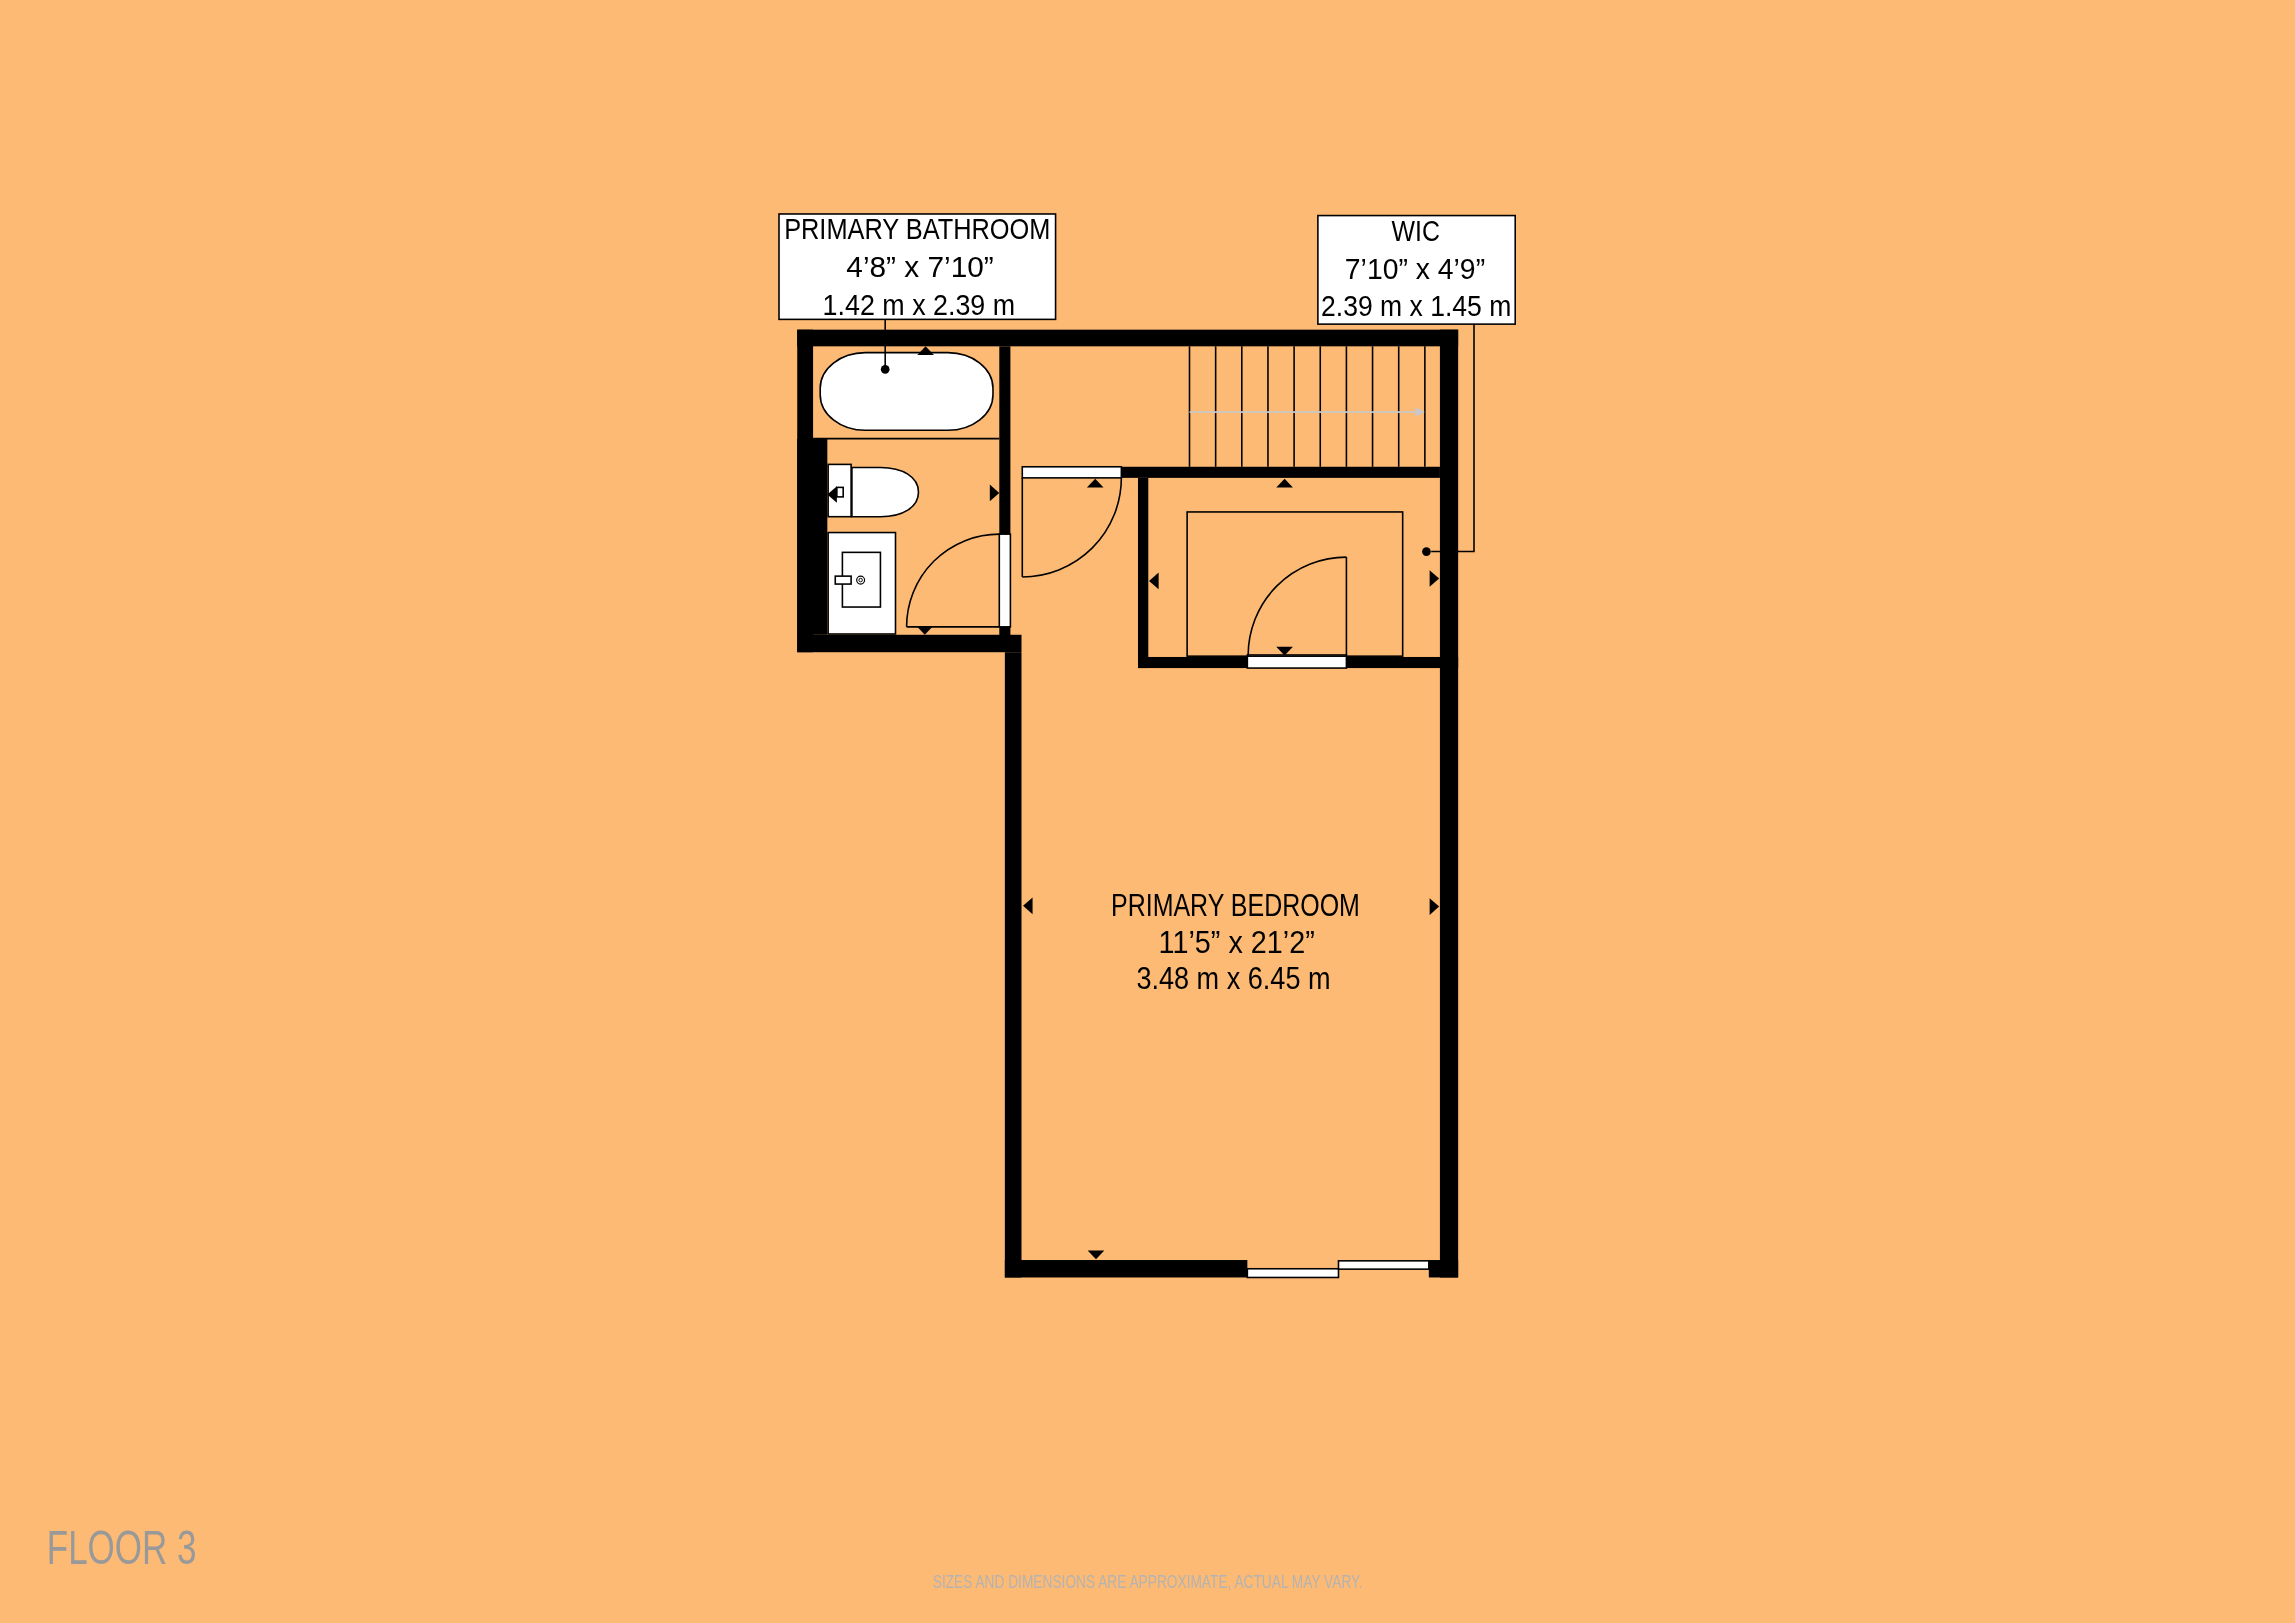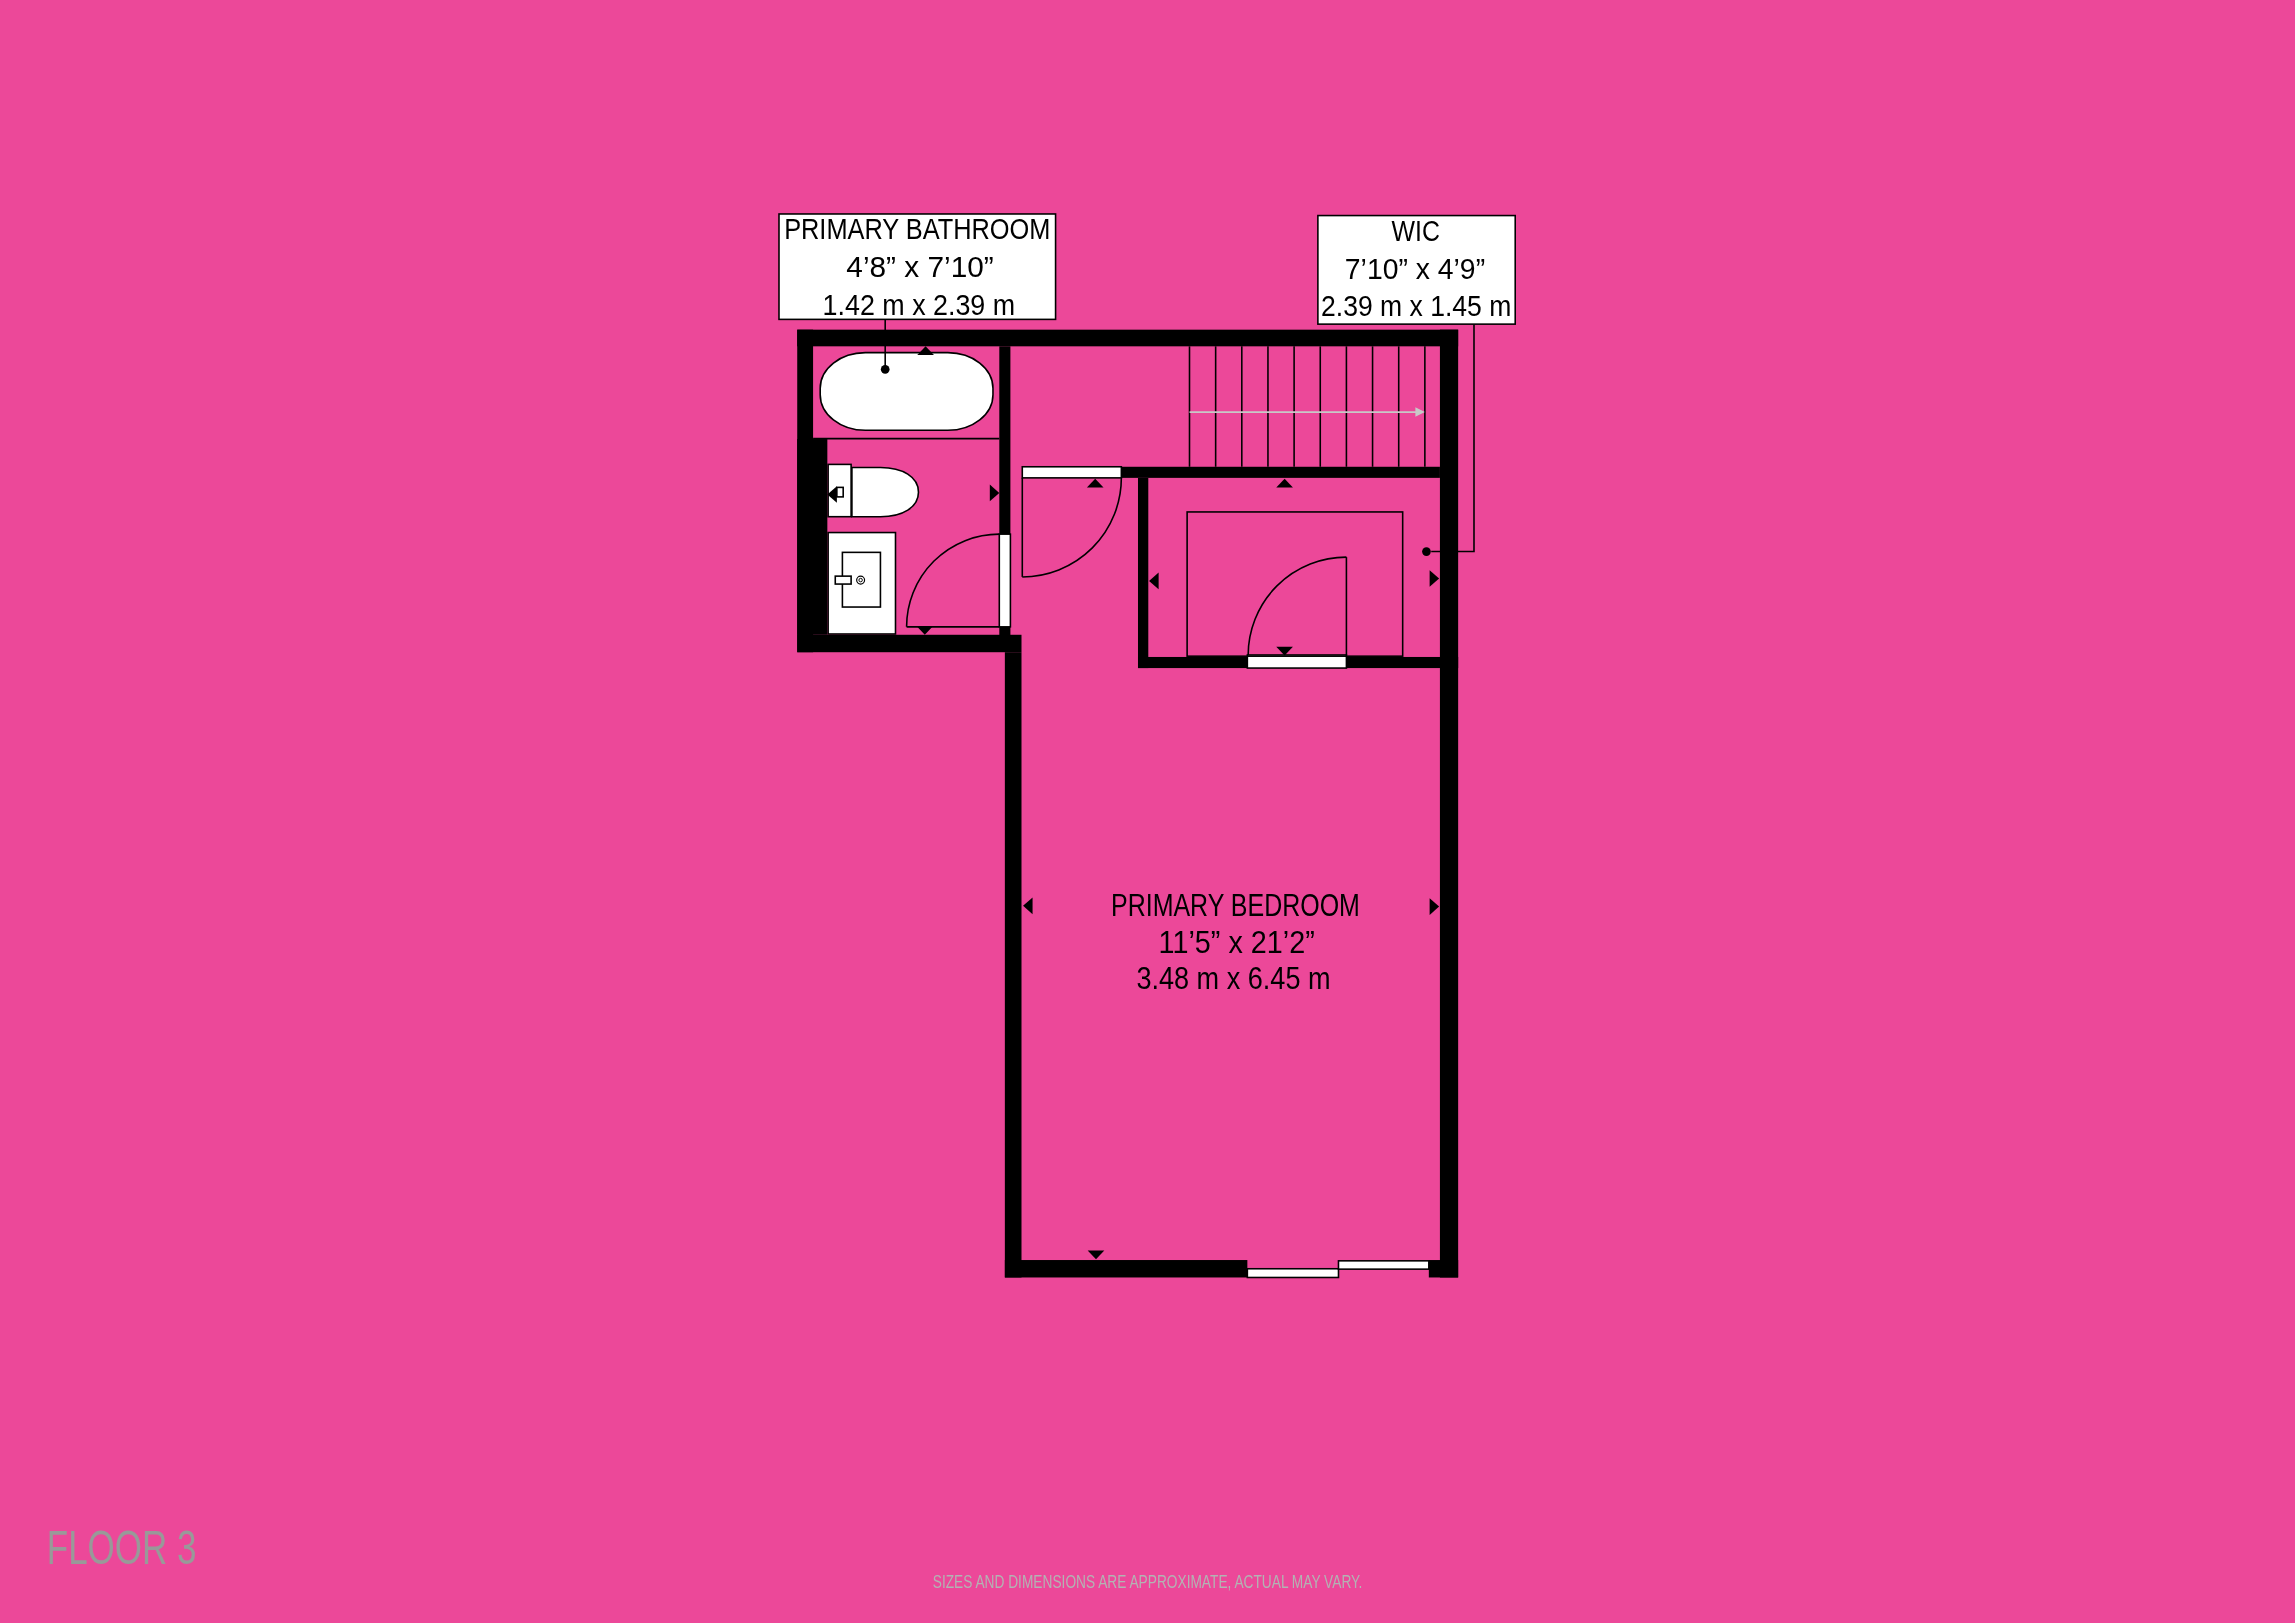--- a/index.html
+++ b/index.html
@@ -1,16 +1,16 @@
 <!DOCTYPE html>
 <html style="font-size:12.7px"><head>
 <meta charset="utf-8">
 <style>
   html,body{margin:0;padding:0;background:#ffffff;}
-  .page{position:relative;width:2295px;height:1623px;overflow:hidden;background:#ec4899;
+  .page{position:relative;width:2295px;height:1623px;overflow:hidden;background:#fdba74;
         font-family:"Liberation Sans",sans-serif;}
   svg{position:absolute;left:0;top:0;display:block;}
   text{font-family:"Liberation Sans",sans-serif;}
 </style>
 </head>
 <body>
 <div class="page">
 <svg width="2295" height="1623" viewBox="0 0 2896 2048">
 
 <rect x="1026" y="437" width="235" height="364" fill="none" stroke="none"></rect>

